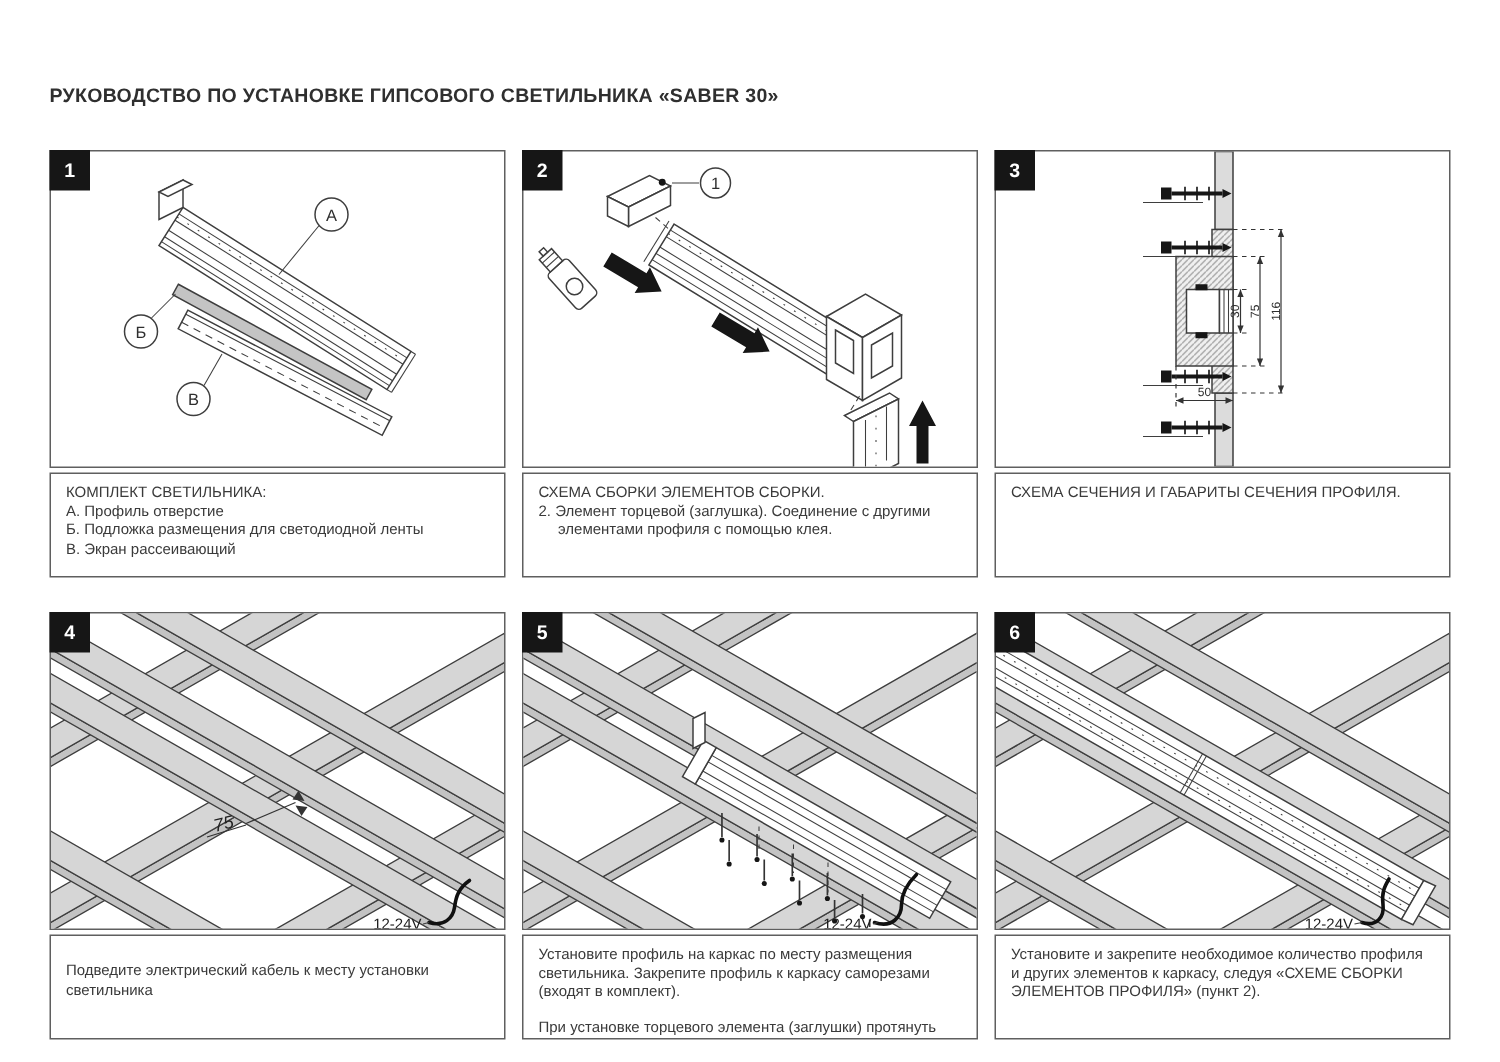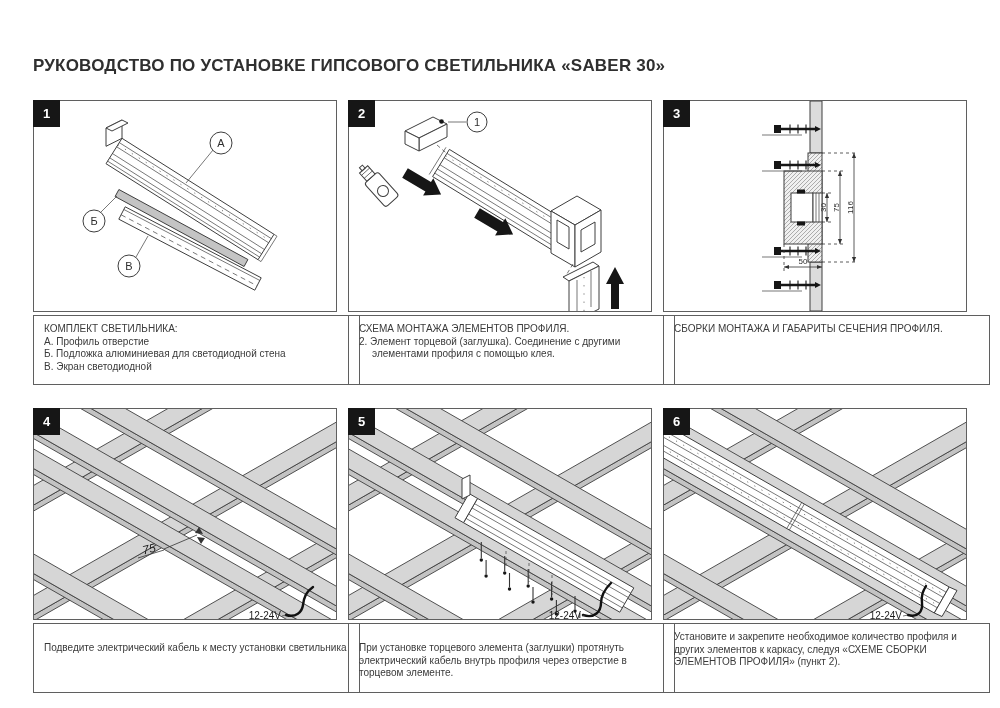--- a/index.html
+++ b/index.html
@@ -2,30 +2,30 @@
 <html style="--badge-bg: #161616; --line: #3e3e3e; --beam-top: #d6d6d6; --beam-side: #c3c3c3; --board: #dcdcdc; --strip: #c4c4c4; --text-color: #3a3a3a; --border: #5f5f5f;"><head>
 <meta charset="utf-8">
 <style>
   :root{
     --line:#3e3e3e; --badge-bg:#161616; --beam-top:#d6d6d6; --beam-side:#c3c3c3;
     --board:#dcdcdc; --strip:#c4c4c4; --text-color:#3a3a3a; --border:#5f5f5f;
   }
   html,body{margin:0;padding:0;background:#fff;}
   body{width:1000px;height:708px;font-family:"Liberation Sans",sans-serif;color:var(--text-color);}
   .page{position:relative;width:1000px;height:708px;background:#fff;overflow:hidden;}
-  .title{position:absolute;left:33px;top:56px;margin:0;font-size:17px;font-weight:bold;color:#2f2f2f;letter-spacing:.2px;}
+  .title{position:absolute;left:33px;top:56px;margin:0;font-size:13px;font-weight:bold;color:#2f2f2f;letter-spacing:.2px;}
   .grid{position:absolute;left:33px;top:100px;width:934px;height:600px;}
   .panel{position:absolute;width:304px;}
   .pos-1{left:0;top:0}.pos-2{left:315px;top:0}.pos-3{left:630px;top:0}
   .pos-4{left:0;top:308px}.pos-5{left:315px;top:308px}.pos-6{left:630px;top:308px}
   .figure{position:relative;width:304px;height:212px;border:1px solid var(--border);box-sizing:border-box;background:#fff;}
   .figure svg{display:block;}
   .badge{position:absolute;top:-1px;left:-1px;width:27px;height:27px;background:var(--badge-bg);
     color:#fff;font-weight:bold;font-size:13px;display:flex;align-items:center;justify-content:center;z-index:2;}
-  .caption{margin-top:3px;width:327px;height:70px;border:1px solid var(--border);box-sizing:border-box;
+  .caption{margin-top:3px;width:304px;height:70px;border:1px solid var(--border);box-sizing:border-box;
     padding:7px 10px;font-size:10px;line-height:1.27;color:#3a3a3a;overflow:hidden;}
   .caption p{margin:0;}
   .caption p.space{margin-top:11px;}
   .hang{padding-left:13px;text-indent:-13px;}
   
   .ln{stroke:var(--line);fill:none;stroke-width:1;}
   .thin{stroke:var(--line);fill:none;stroke-width:.7;}
   .wfill{fill:#fff;stroke:var(--line);stroke-width:1;}
   .grayfill{fill:var(--strip);stroke:var(--line);stroke-width:1;}
   .boardfill{fill:var(--board);stroke:var(--line);stroke-width:1;}
@@ -94,22 +94,22 @@
           <g>
             <line class="thin" x1="102" y1="156" x2="114" y2="135"></line>
             <circle class="wfill" cx="95" cy="165" r="11"></circle>
             <text class="lbl" x="95" y="169" text-anchor="middle">В</text>
           </g>
         </svg>
       </div>
       <div class="caption">
         <p>КОМПЛЕКТ СВЕТИЛЬНИКА:</p>
         <p>А. Профиль отверстие</p>
-        <p>Б. Подложка алюминиевая для светодиодной стена</p>
-        <p>В. Экран светодиодной</p>
+        <p>Б. Подложка размещения для светодиодной ленты</p>
+        <p>В. Экран рассеивающий</p>
       </div>
     </section>
 
     <section class="panel pos-2">
       <div class="figure">
         <div class="badge">2</div>
         <svg width="302" height="210" viewBox="0 0 302 210">
 
           <g>
             <polygon class="wfill" points="56,30 84,16 98,23 70,37"></polygon>
@@ -161,21 +161,21 @@
             <polygon class="wfill" points="214,176 244,161 250,165 220,180"></polygon>
             <polygon class="wfill" points="220,180 250,165 250,208 220,223"></polygon>
             <line class="thin" x1="228" y1="179" x2="228" y2="212"></line>
             <line class="thin" x1="242" y1="170" x2="242" y2="206"></line>
             <line class="thin dot" x1="235" y1="176" x2="235" y2="210"></line>
           </g>
           <polygon class="blk" points="266,166 275,183 270,183 270,208 262,208 262,183 257,183"></polygon>
         </svg>
       </div>
       <div class="caption">
-        <p>СХЕМА МОНТАЖА ЭЛЕМЕНТОВ ПРОФИЛЯ.</p>
+        <p>СХЕМА СБОРКИ ЭЛЕМЕНТОВ СБОРКИ.</p>
         <p class="hang">2. Элемент торцевой (заглушка). Соединение с другими элементами профиля с помощью клея.</p>
       </div>
     </section>
 
     <section class="panel pos-3">
       <div class="figure">
         <div class="badge">3</div>
         <svg width="302" height="210" viewBox="0 0 302 210">
           <defs>
             <pattern id="hatch" patternUnits="userSpaceOnUse" width="4" height="4">
@@ -263,21 +263,21 @@
           <g>
             <line class="dimln dash2" x1="120" y1="143" x2="120" y2="170"></line>
             <line class="dimln" x1="120" y1="166" x2="158" y2="166"></line>
             <polygon class="dimarr" points="120,166 125,163.9 125,168.1"></polygon>
             <polygon class="dimarr" points="158,166 153,163.9 153,168.1"></polygon>
             <text class="dimtxt" text-anchor="middle" x="139" y="163">50</text>
           </g>
         </svg>
       </div>
       <div class="caption">
-        <p>СБОРКИ МОНТАЖА И ГАБАРИТЫ СЕЧЕНИЯ ПРОФИЛЯ.</p>
+        <p>СХЕМА СЕЧЕНИЯ И ГАБАРИТЫ СЕЧЕНИЯ ПРОФИЛЯ.</p>
       </div>
     </section>
 
     <section class="panel pos-4">
       <div class="figure">
         <div class="badge">4</div>
         <svg width="302" height="210" viewBox="0 0 302 210">
             <g>
               <polygon points="-429.8,341.9 438.2,-155.1 438.2,-149.1 -429.8,347.9" stroke="var(--line,#3e3e3e)" stroke-width="0.9" style="fill: var(--beam-side,#c3c3c3);"></polygon>
               <polygon points="-438.2,327.1 429.8,-169.9 438.2,-155.1 -429.8,341.9" stroke="var(--line,#3e3e3e)" stroke-width="0.9" style="fill: var(--beam-top,#d6d6d6);"></polygon>
@@ -369,20 +369,21 @@
             <polygon class="wfill" points="113,90 113,70 121,66 121,86"></polygon>
           </g>
           <g>
             <path class="cable" d="M234,206 C246,210 252,202 252,194 C252,186 256,180 262,174"></path>
             <line class="thin" x1="233" y1="207" x2="236" y2="206"></line>
             <text class="volt" text-anchor="end" x="232" y="210">12-24V</text>
           </g>
         </svg>
       </div>
       <div class="caption">
+        <p>Установите профиль на каркас по месту размещения светильника. Закрепите профиль к каркасу саморезами (входят в комплект).</p>
         <p class="space">При установке торцевого элемента (заглушки) протянуть электрический кабель внутрь профиля через отверстие в торцевом элементе.</p>
       </div>
     </section>
 
     <section class="panel pos-6">
       <div class="figure">
         <div class="badge">6</div>
         <svg width="302" height="210" viewBox="0 0 302 210">
             <g>
               <polygon points="-429.8,341.9 438.2,-155.1 438.2,-149.1 -429.8,347.9" stroke="var(--line,#3e3e3e)" stroke-width="0.9" style="fill: var(--beam-side,#c3c3c3);"></polygon>

